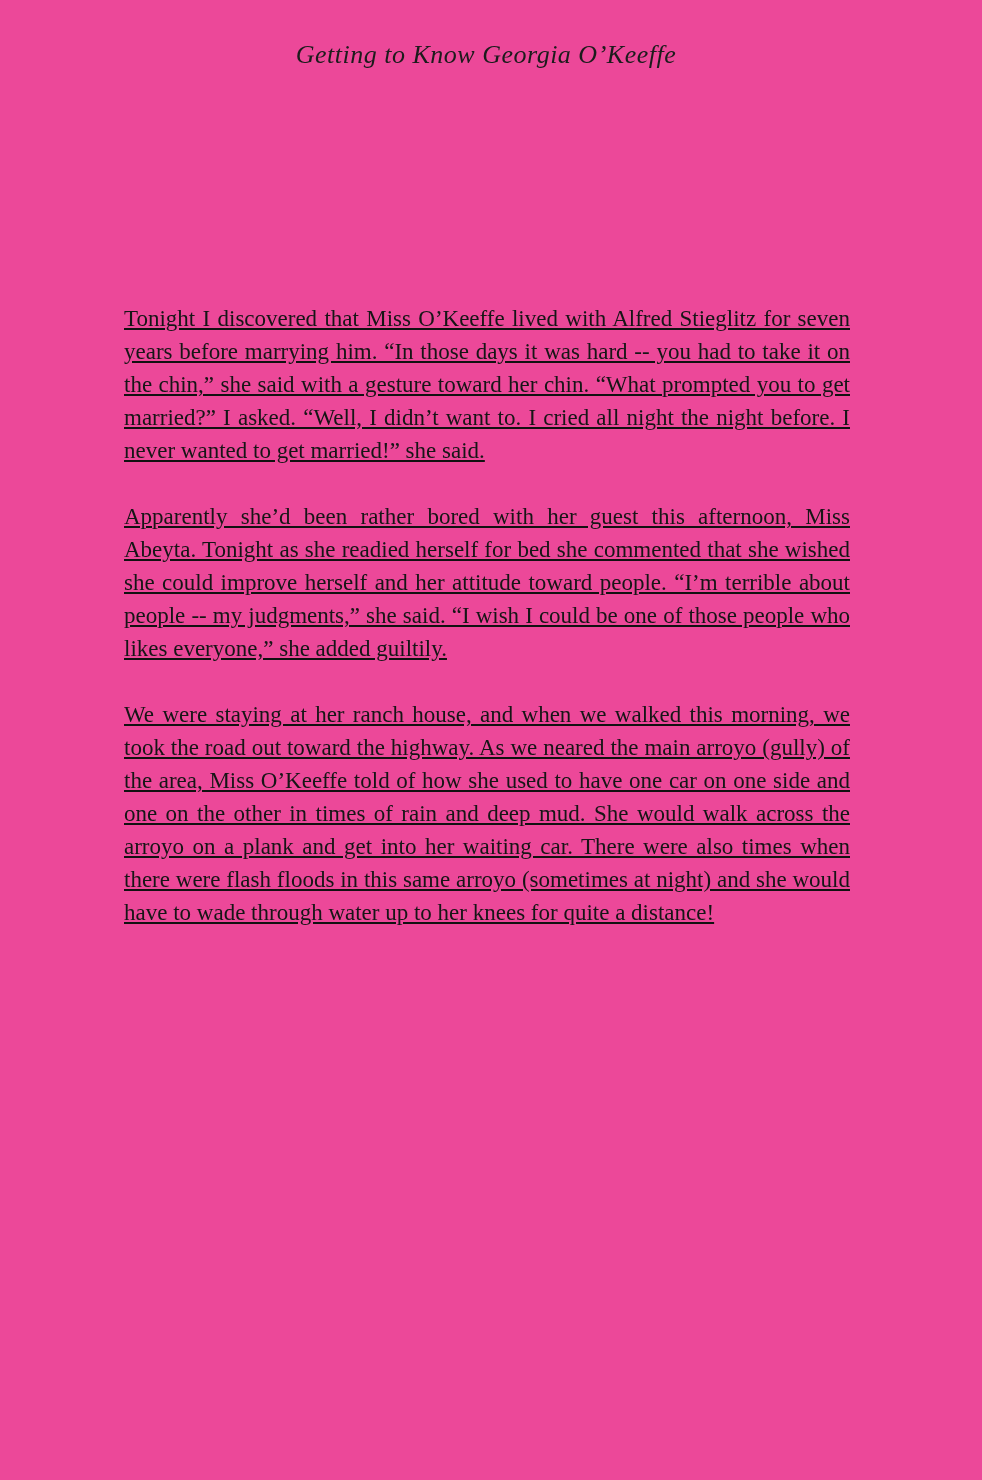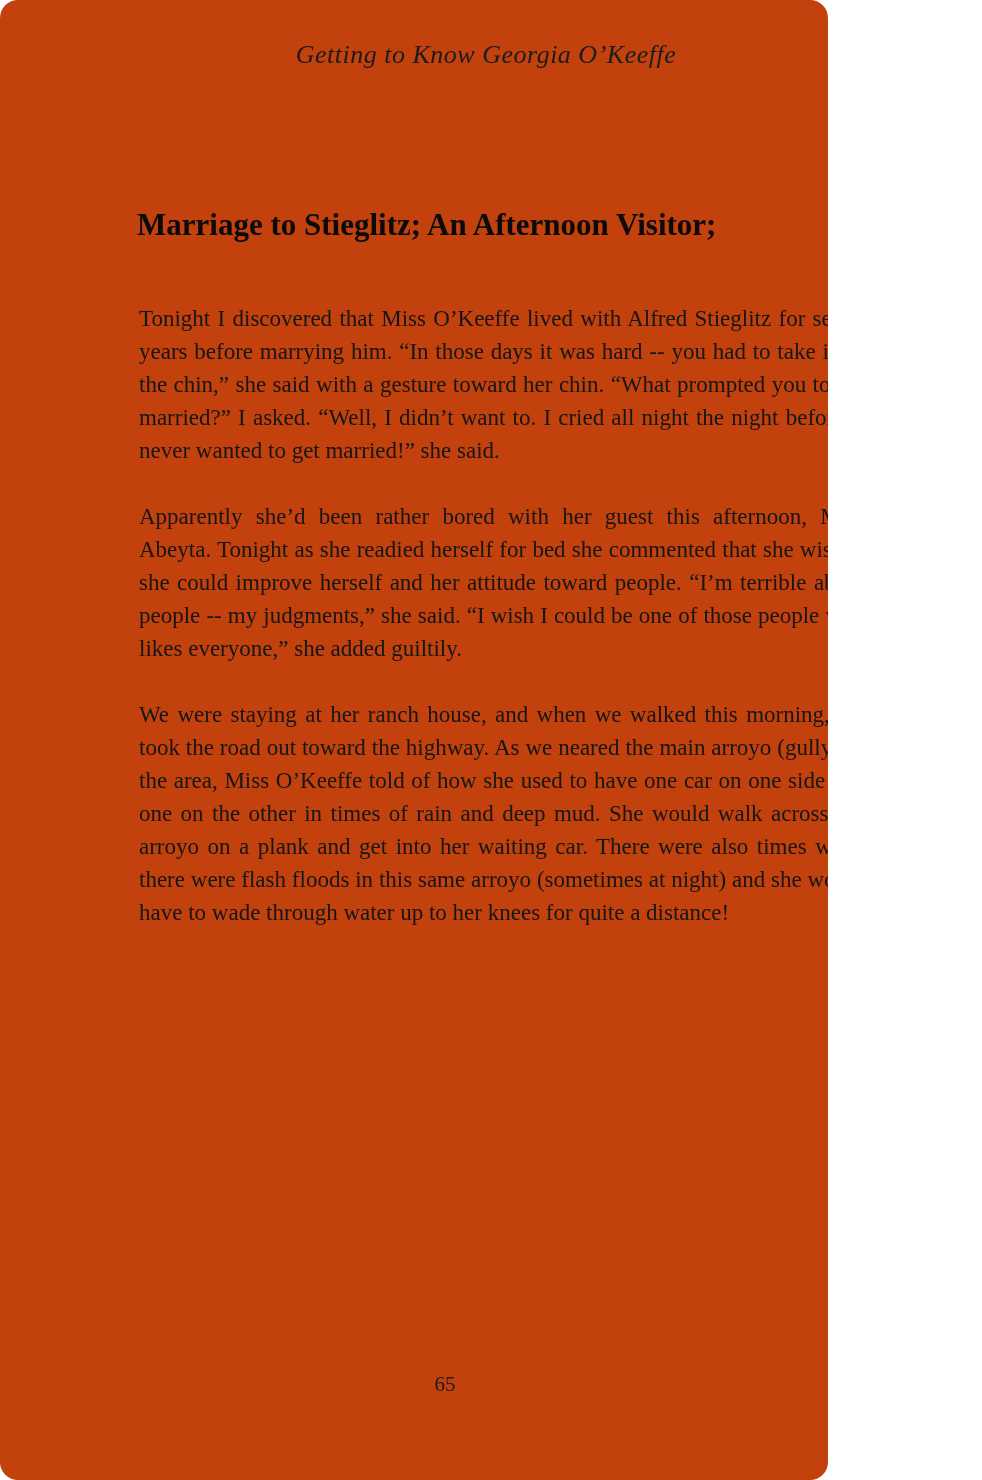--- a/index.html
+++ b/index.html
@@ -2,27 +2,26 @@
 <html><head>
 <meta charset="utf-8">
 <style>
   html, body {
     margin: 0;
     padding: 0;
     background: #ffffff;
   }
   .page {
     position: relative;
-    width: 828px;
+    width: 982px;
     height: 1480px;
-    background: #c2410c;
+    background: #ec4899;
     color: #111111;
     font-family: "Liberation Serif", serif;
     overflow: hidden;
-    border-radius: 18px;
   }
   .running-header {
     position: absolute;
     top: 40px;
     left: 123px;
     width: 726px;
     text-align: center;
     font-style: italic;
     font-size: 26px;
     letter-spacing: 0.5px;
@@ -38,22 +37,23 @@
     font-size: 31px;
     line-height: 37px;
     color: #0b0b0b;
   }
   .chapter-heading .heading-line {
     display: block;
   }
   .body-text {
     position: absolute;
     top: 302px;
-    left: 139px;
+    left: 124px;
     width: 726px;
+    text-decoration: underline;
   }
   .body-text p {
     margin: 0 0 33px 0;
     font-size: 23px;
     line-height: 33px;
     text-align: justify;
     text-justify: inter-word;
     color: #161616;
   }
   .page-number {
@@ -67,24 +67,22 @@
   }
 </style>
 </head>
 <body>
 
 <div class="page">
 
   <div class="running-header">Getting to Know Georgia O’Keeffe</div>
 
   <h1 class="chapter-heading">
-    <span class="heading-line">Marriage to Stieglitz; An Afternoon Visitor;</span>
   </h1>
 
   <div class="body-text">
     <p>Tonight I discovered that Miss O’Keeffe lived with Alfred Stieglitz for seven years before marrying him. “In those days it was hard -- you had to take it on the chin,” she said with a gesture toward her chin. “What prompted you to get married?” I asked. “Well, I didn’t want to. I cried all night the night before. I never wanted to get married!” she said.</p>
     <p>Apparently she’d been rather bored with her guest this afternoon, Miss Abeyta. Tonight as she readied herself for bed she commented that she wished she could improve herself and her attitude toward people. “I’m terrible about people -- my judgments,” she said. “I wish I could be one of those people who likes everyone,” she added guiltily.</p>
     <p>We were staying at her ranch house, and when we walked this morning, we took the road out toward the highway. As we neared the main arroyo (gully) of the area, Miss O’Keeffe told of how she used to have one car on one side and one on the other in times of rain and deep mud. She would walk across the arroyo on a plank and get into her waiting car. There were also times when there were flash floods in this same arroyo (sometimes at night) and she would have to wade through water up to her knees for quite a distance!</p>
   </div>
 
-  <div class="page-number">65</div>
 
 </div>
 
 </body></html>

